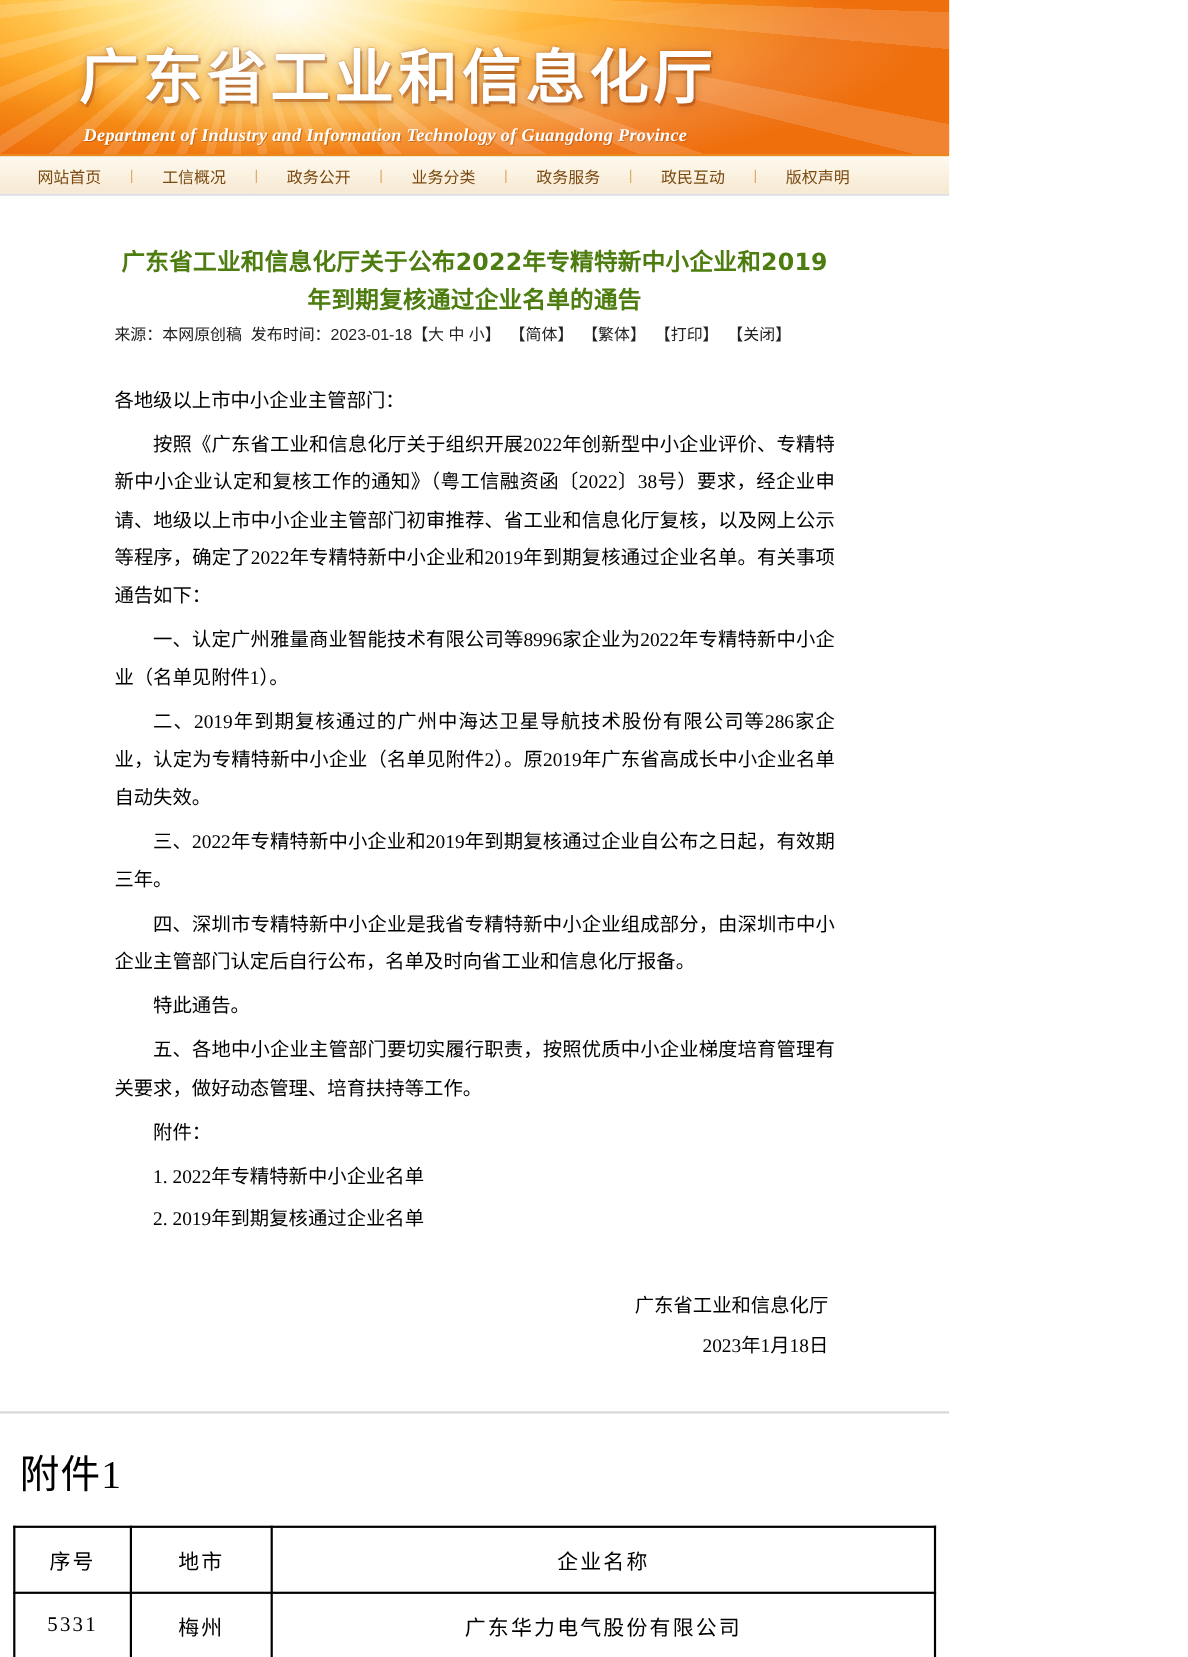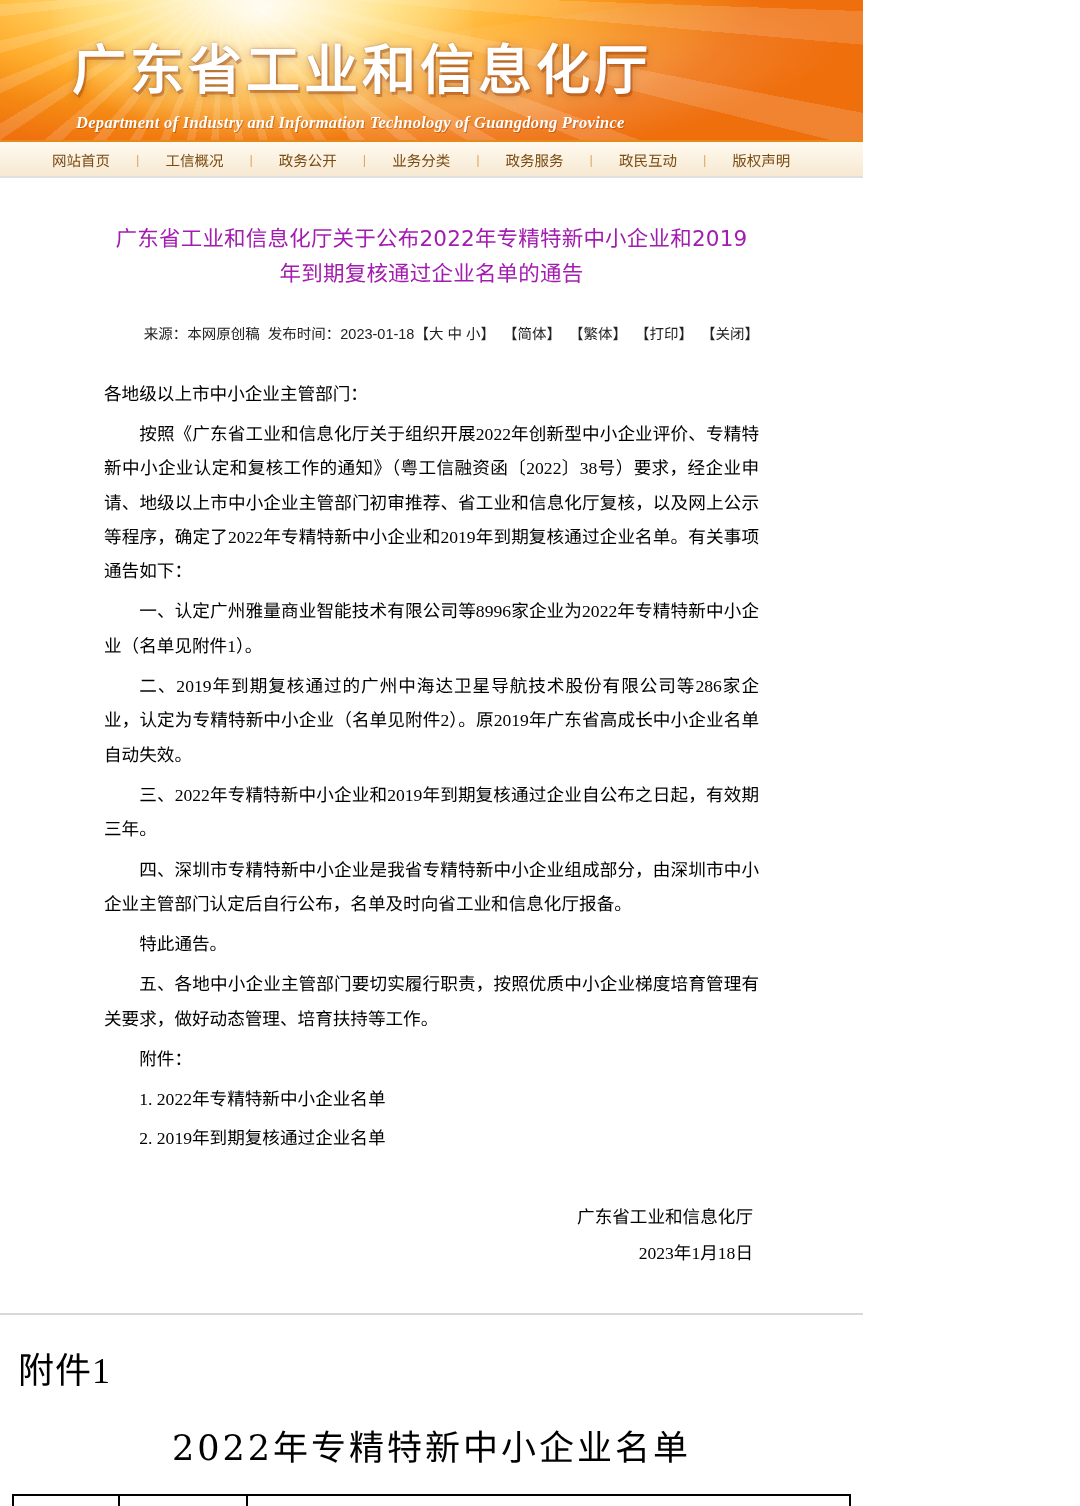--- a/index.html
+++ b/index.html
@@ -81,21 +81,21 @@
 
   
   .navbar {
     height: 38px;
     background: linear-gradient(180deg, #fefaf0 0%, #fbf2e2 45%, #f7e9d2 100%);
     border-top: 2px solid #e8891d;
     border-bottom: 2px solid #e0e0e0;
     display: flex;
     align-items: center;
     justify-content: flex-start;
-    padding-left: 26px;
+    padding-left: 8px;
     box-sizing: border-box;
   }
   .nav-item {
     font-family: "Liberation Sans", sans-serif;
     font-size: 14.5px;
     color: #7a4a10;
     padding: 0 26px;
     white-space: nowrap;
     cursor: pointer;
   }
@@ -106,30 +106,29 @@
   }
 
   
   .article {
     padding: 44px 104px 0 104px;
     box-sizing: border-box;
   }
   .doc-title {
     text-align: center;
     font-family: "DejaVu Sans", "Liberation Sans", sans-serif;
-    font-weight: 400;
+    font-weight: 700;
     font-size: 21.5px;
     line-height: 1.62;
     letter-spacing: .2px;
-    color: #a21caf;
+    color: #4d7c0f;
     margin: 0 6px;
   }
   .meta {
-    margin-top: 30px;
-    text-align: right;
+    text-align: left;
     font-family: "Liberation Sans", sans-serif;
     font-size: 14.5px;
     color: #222;
     white-space: nowrap;
   }
   .meta .m-link { cursor: pointer; }
   .meta .m-sep { display: inline-block; width: 8px; }
 
   .body-text {
     margin-top: 34px;
@@ -259,21 +258,20 @@
 
       <div class="sign">
         <div>广东省工业和信息化厅</div>
         <div>2023年1月18日</div>
       </div>
     </div>
   </div>
 
   <div class="attachment-block">
     <div class="attach-label">附件1</div>
-    <div class="attach-title">2022年专精特新中小企业名单</div>
 
     <table class="list-table">
       <colgroup>
         <col class="c1">
           <col class="c2">
           <col>
       </colgroup>
       <thead>
         <tr>
           <th>序号</th>

